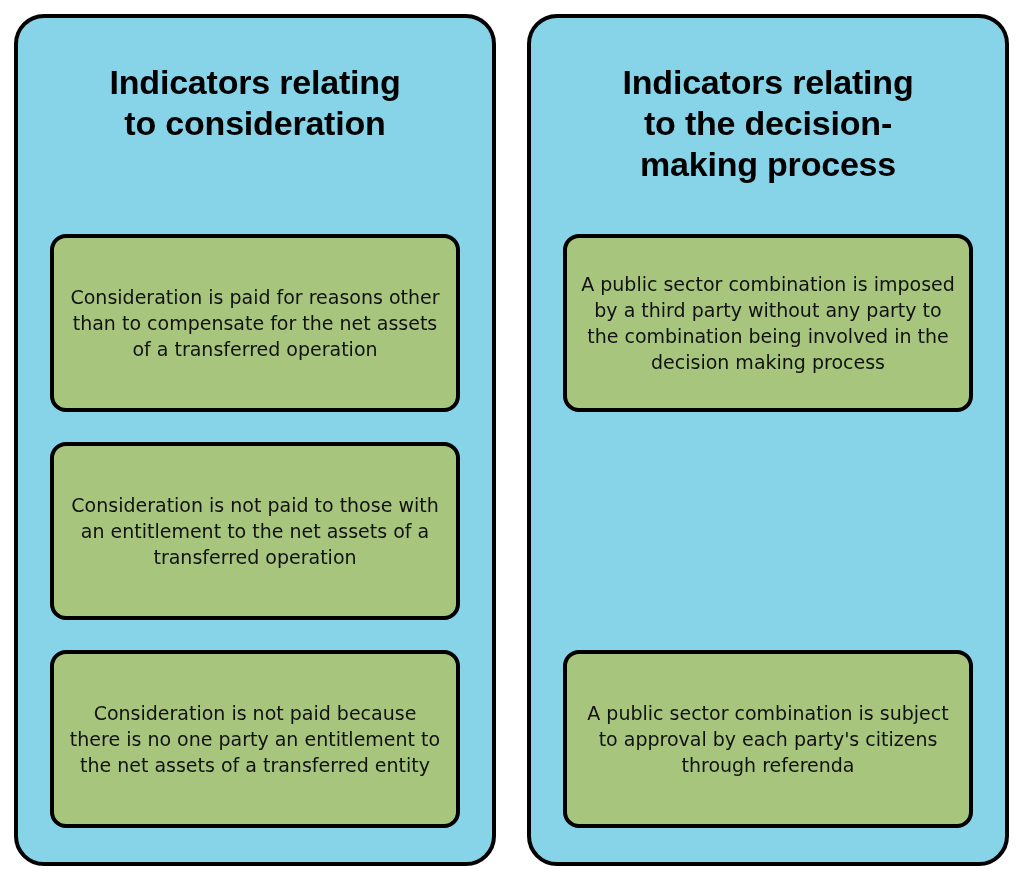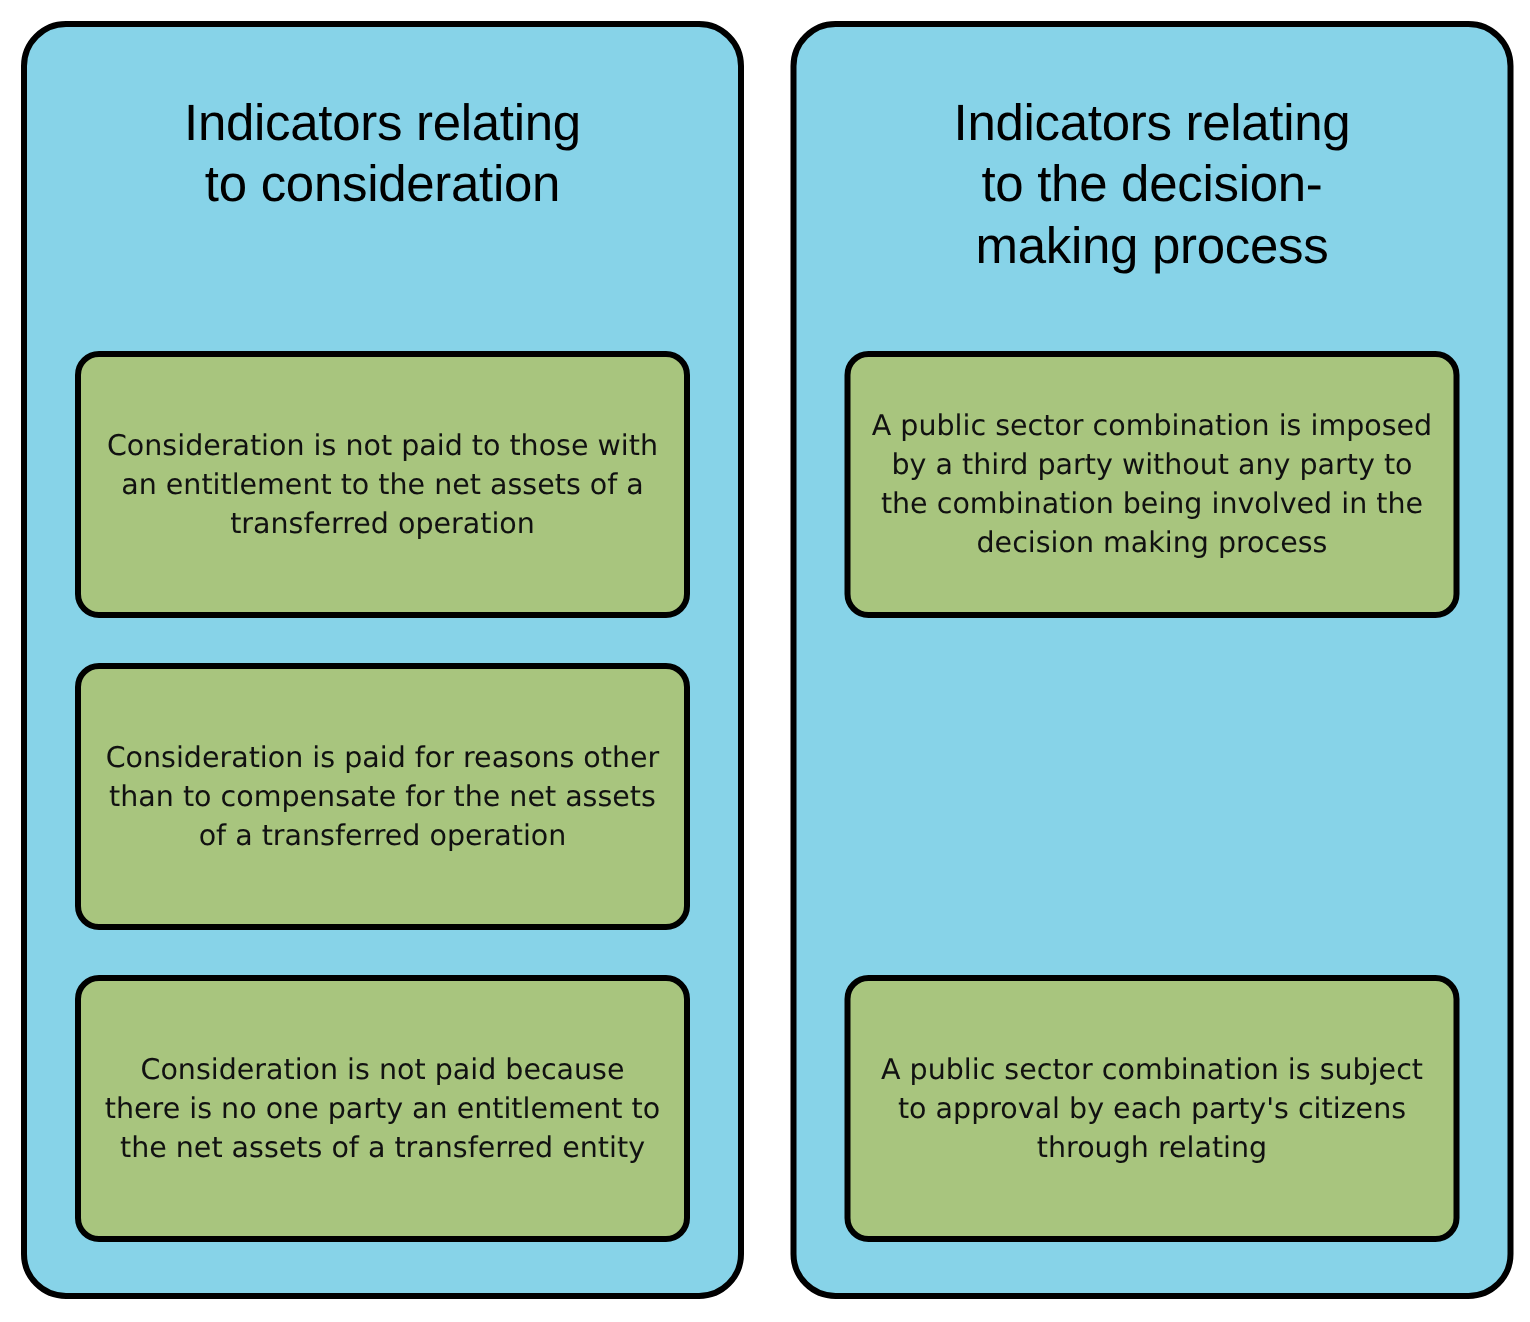--- a/index.html
+++ b/index.html
@@ -33,21 +33,21 @@
   #col-left  { left: 14px; }
   #col-right { left: 527px; }
 
   .column-title {
     position: absolute;
     left: 14px;
     right: 14px;
     top: 44px;
     text-align: center;
     font-family: "Liberation Sans", sans-serif;
-    font-weight: normal;
+    font-weight: bold;
     font-size: 34px;
     line-height: 41px;
     color: #000000;
     letter-spacing: -0.2px;
     white-space: pre-line;
   }
 
   .cards {
     position: absolute;
     left: 32px;
@@ -84,39 +84,39 @@
 <body>
 
 <div id="diagram">
 
   <div class="column" id="col-left">
     <div class="column-title">Indicators relating
 to consideration</div>
 
     <div class="cards">
       <div class="card">
-        <div class="card-text">Consideration is not paid to those with an entitlement to the net assets of a transferred operation</div>
+        <div class="card-text">Consideration is paid for reasons other than to compensate for the net assets of a transferred operation</div>
       </div>
       <div class="card">
-        <div class="card-text">Consideration is paid for reasons other than to compensate for the net assets of a transferred operation</div>
+        <div class="card-text">Consideration is not paid to those with an entitlement to the net assets of a transferred operation</div>
       </div>
       <div class="card">
         <div class="card-text">Consideration is not paid because there is no one party an entitlement to the net assets of a transferred entity</div>
       </div>
     </div>
   </div>
 
   <div class="column" id="col-right">
     <div class="column-title">Indicators relating
 to the decision-
 making process</div>
 
     <div class="cards">
       <div class="card">
         <div class="card-text">A public sector combination is imposed by a third party without any party to the combination being involved in the decision making process</div>
       </div>
       <div class="card">
-        <div class="card-text">A public sector combination is subject to approval by each party's citizens through relating</div>
+        <div class="card-text">A public sector combination is subject to approval by each party's citizens through referenda</div>
       </div>
     </div>
   </div>
 
 </div>
 
 </body></html>

